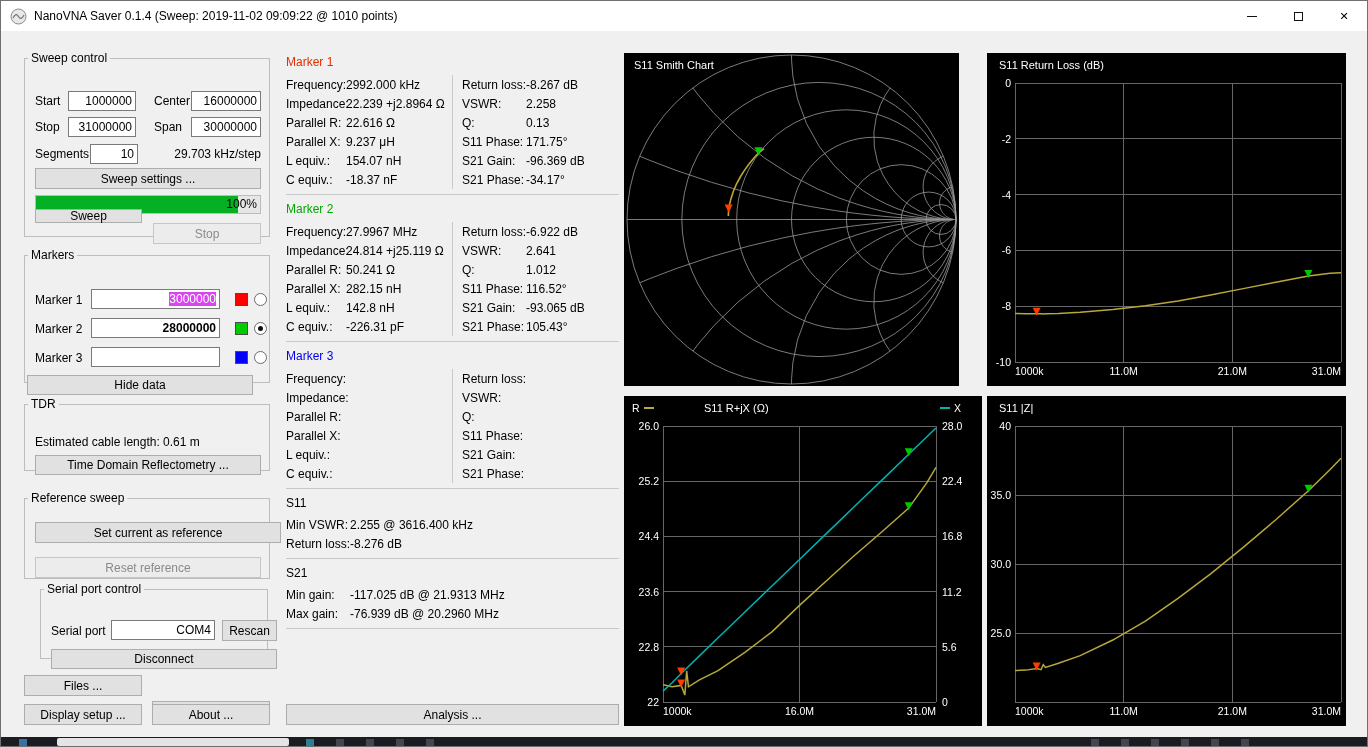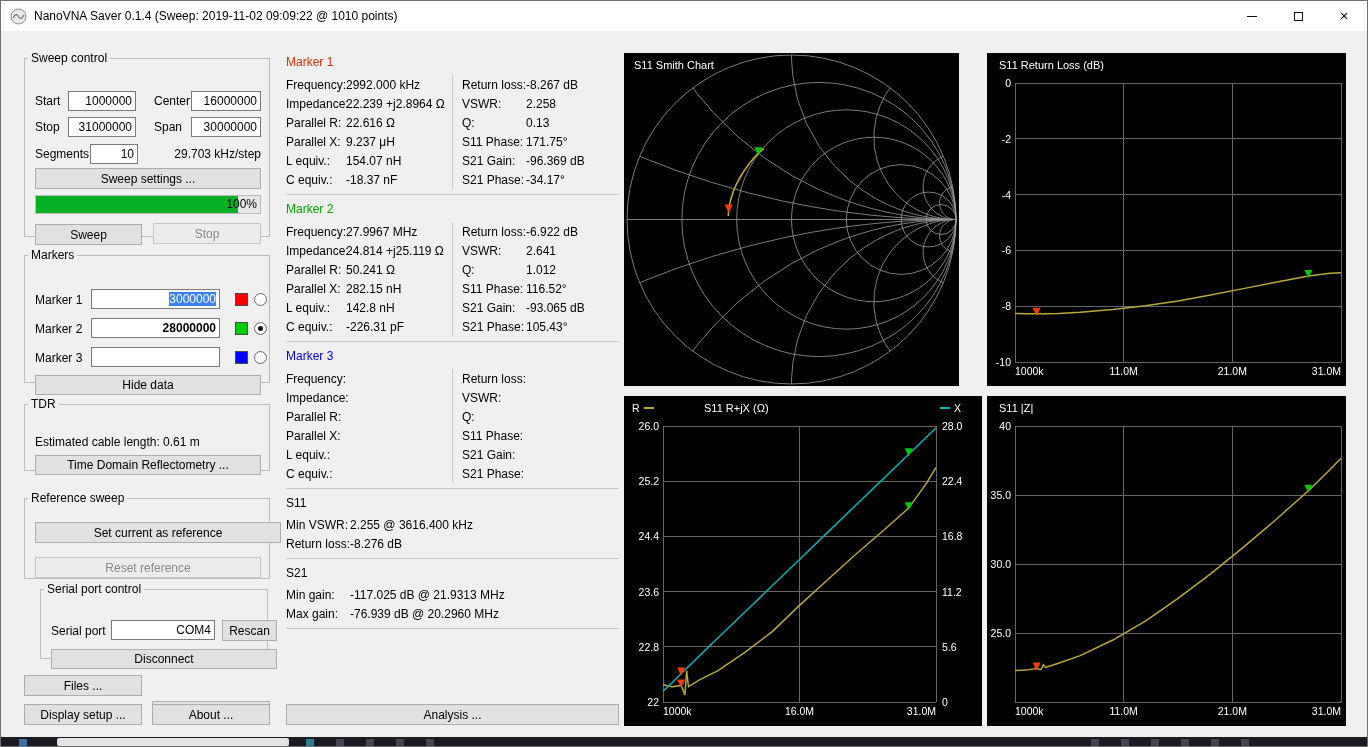--- a/index.html
+++ b/index.html
@@ -20,21 +20,21 @@
 input.qt{position:absolute;height:20px;border:1px solid #7a7a7a;background:#fff;font:inherit;text-align:right;padding:0 3px}
 .btn{position:absolute;background:#e1e1e1;border:1px solid #adadad;font:inherit;color:#000;display:flex;align-items:center;justify-content:center;white-space:nowrap;cursor:default}
 .btn.disabled{color:#8a8a8a;background:#ececec;border-color:#c6c6c6}
 .progress{position:absolute;border:1px solid #bcbcbc;background:#e6e6e6}
 .progress .chunk{position:absolute;left:0;top:0;bottom:0;width:90%;background:#06b025}
 .progress .ptext{position:absolute;right:3px;top:1px;font-size:12px}
 .swatch{position:absolute;width:13px;height:13px;border:1px solid #4a4a4a}
 .radio{position:absolute;width:13px;height:13px;border:1px solid #6a6a6a;border-radius:50%;background:#fff}
 .radio.checked::after{content:"";position:absolute;left:3px;top:3px;width:5px;height:5px;border-radius:50%;background:#101010}
 .fake-input{position:absolute;height:20px;border:1px solid #7a7a7a;background:#fff;display:flex;align-items:center;justify-content:flex-end;padding:0 3px}
-.fake-input .sel{background:#3b82f6;color:#fff}
+.fake-input .sel{background:#d946ef;color:#fff}
 .mtitle{position:absolute;font-size:12px;white-space:nowrap}
 .mcols{position:absolute;display:flex;width:333px}
 .mcol{min-height:114px}
 .mcol.l{width:167px;border-right:1px solid #c9c9c9}
 .mcol.r{width:166px;padding-left:9px}
 .drow{height:19px;display:flex;align-items:center;white-space:nowrap}
 .dlabel{flex:none}
 .mcol.l .dlabel{width:60px}
 .mcol.r .dlabel{width:64px}
 .stats{position:absolute;width:333px}
@@ -81,41 +81,41 @@
     <span class="lab" style="left:129px;top:55px">Span</span>
     <input class="qt" style="left: 166px; top: 52px; width: 70px;" value="30000000">
     <span class="lab" style="left:10px;top:82px">Segments</span>
     <input class="qt" style="left: 65px; top: 79px; width: 48px;" value="10">
     <span class="lab" style="left:110px;top:82px;width:126px;text-align:right">29.703 kHz/step</span>
     <button class="btn" style="left:10px;top:103px;width:226px;height:21px">Sweep settings ...</button>
     <div class="progress" style="left:10px;top:130px;width:226px;height:19px">
       <div class="chunk"></div>
       <span class="ptext">100%</span>
     </div>
-    <button class="btn" style="left:10px;top:159px;width:107px;height:21px">Sweep</button>
+    <button class="btn" style="left:10px;top:144px;width:107px;height:14px">Sweep</button>
     <button class="btn disabled" style="left:128px;top:158px;width:108px;height:21px">Stop</button>
   </fieldset>
 
   <fieldset class="group" style="left:23px;top:247px;width:246px;height:135px">
     <legend>Markers</legend>
     <span class="lab" style="left:10px;top:31px">Marker 1</span>
     <div class="fake-input" style="left:66px;top:27px;width:129px">
       <span class="sel">3000000</span>
     </div>
     <span class="swatch" style="left: 210px; top: 31px; background: rgb(255, 0, 0);"></span>
     <span class="radio" style="left:229px;top:31px"></span>
     <span class="lab" style="left:10px;top:60px">Marker 2</span>
     <input class="qt" style="left: 66px; top: 56px; width: 129px; font-weight: bold;" value="28000000">
     <span class="swatch" style="left: 210px; top: 60px; background: rgb(0, 204, 0);"></span>
     <span class="radio checked" style="left:229px;top:60px"></span>
     <span class="lab" style="left:10px;top:89px">Marker 3</span>
     <input class="qt" style="left: 66px; top: 85px; width: 129px;" value="">
     <span class="swatch" style="left: 210px; top: 89px; background: rgb(0, 0, 255);"></span>
     <span class="radio" style="left:229px;top:89px"></span>
-    <button class="btn" style="left:10px;top:113px;width:226px;height:20px">Hide data</button>
+    <button class="btn" style="left:2px;top:113px;width:226px;height:20px">Hide data</button>
   </fieldset>
 
   <fieldset class="group" style="left:23px;top:396px;width:246px;height:74px">
     <legend>TDR</legend>
     <span class="lab" style="left:10px;top:24px">Estimated cable length: 0.61 m</span>
     <button class="btn" style="left:10px;top:44px;width:226px;height:20px">Time Domain Reflectometry ...</button>
   </fieldset>
 
   <fieldset class="group" style="left:23px;top:490px;width:246px;height:88px">
     <legend>Reference sweep</legend>

